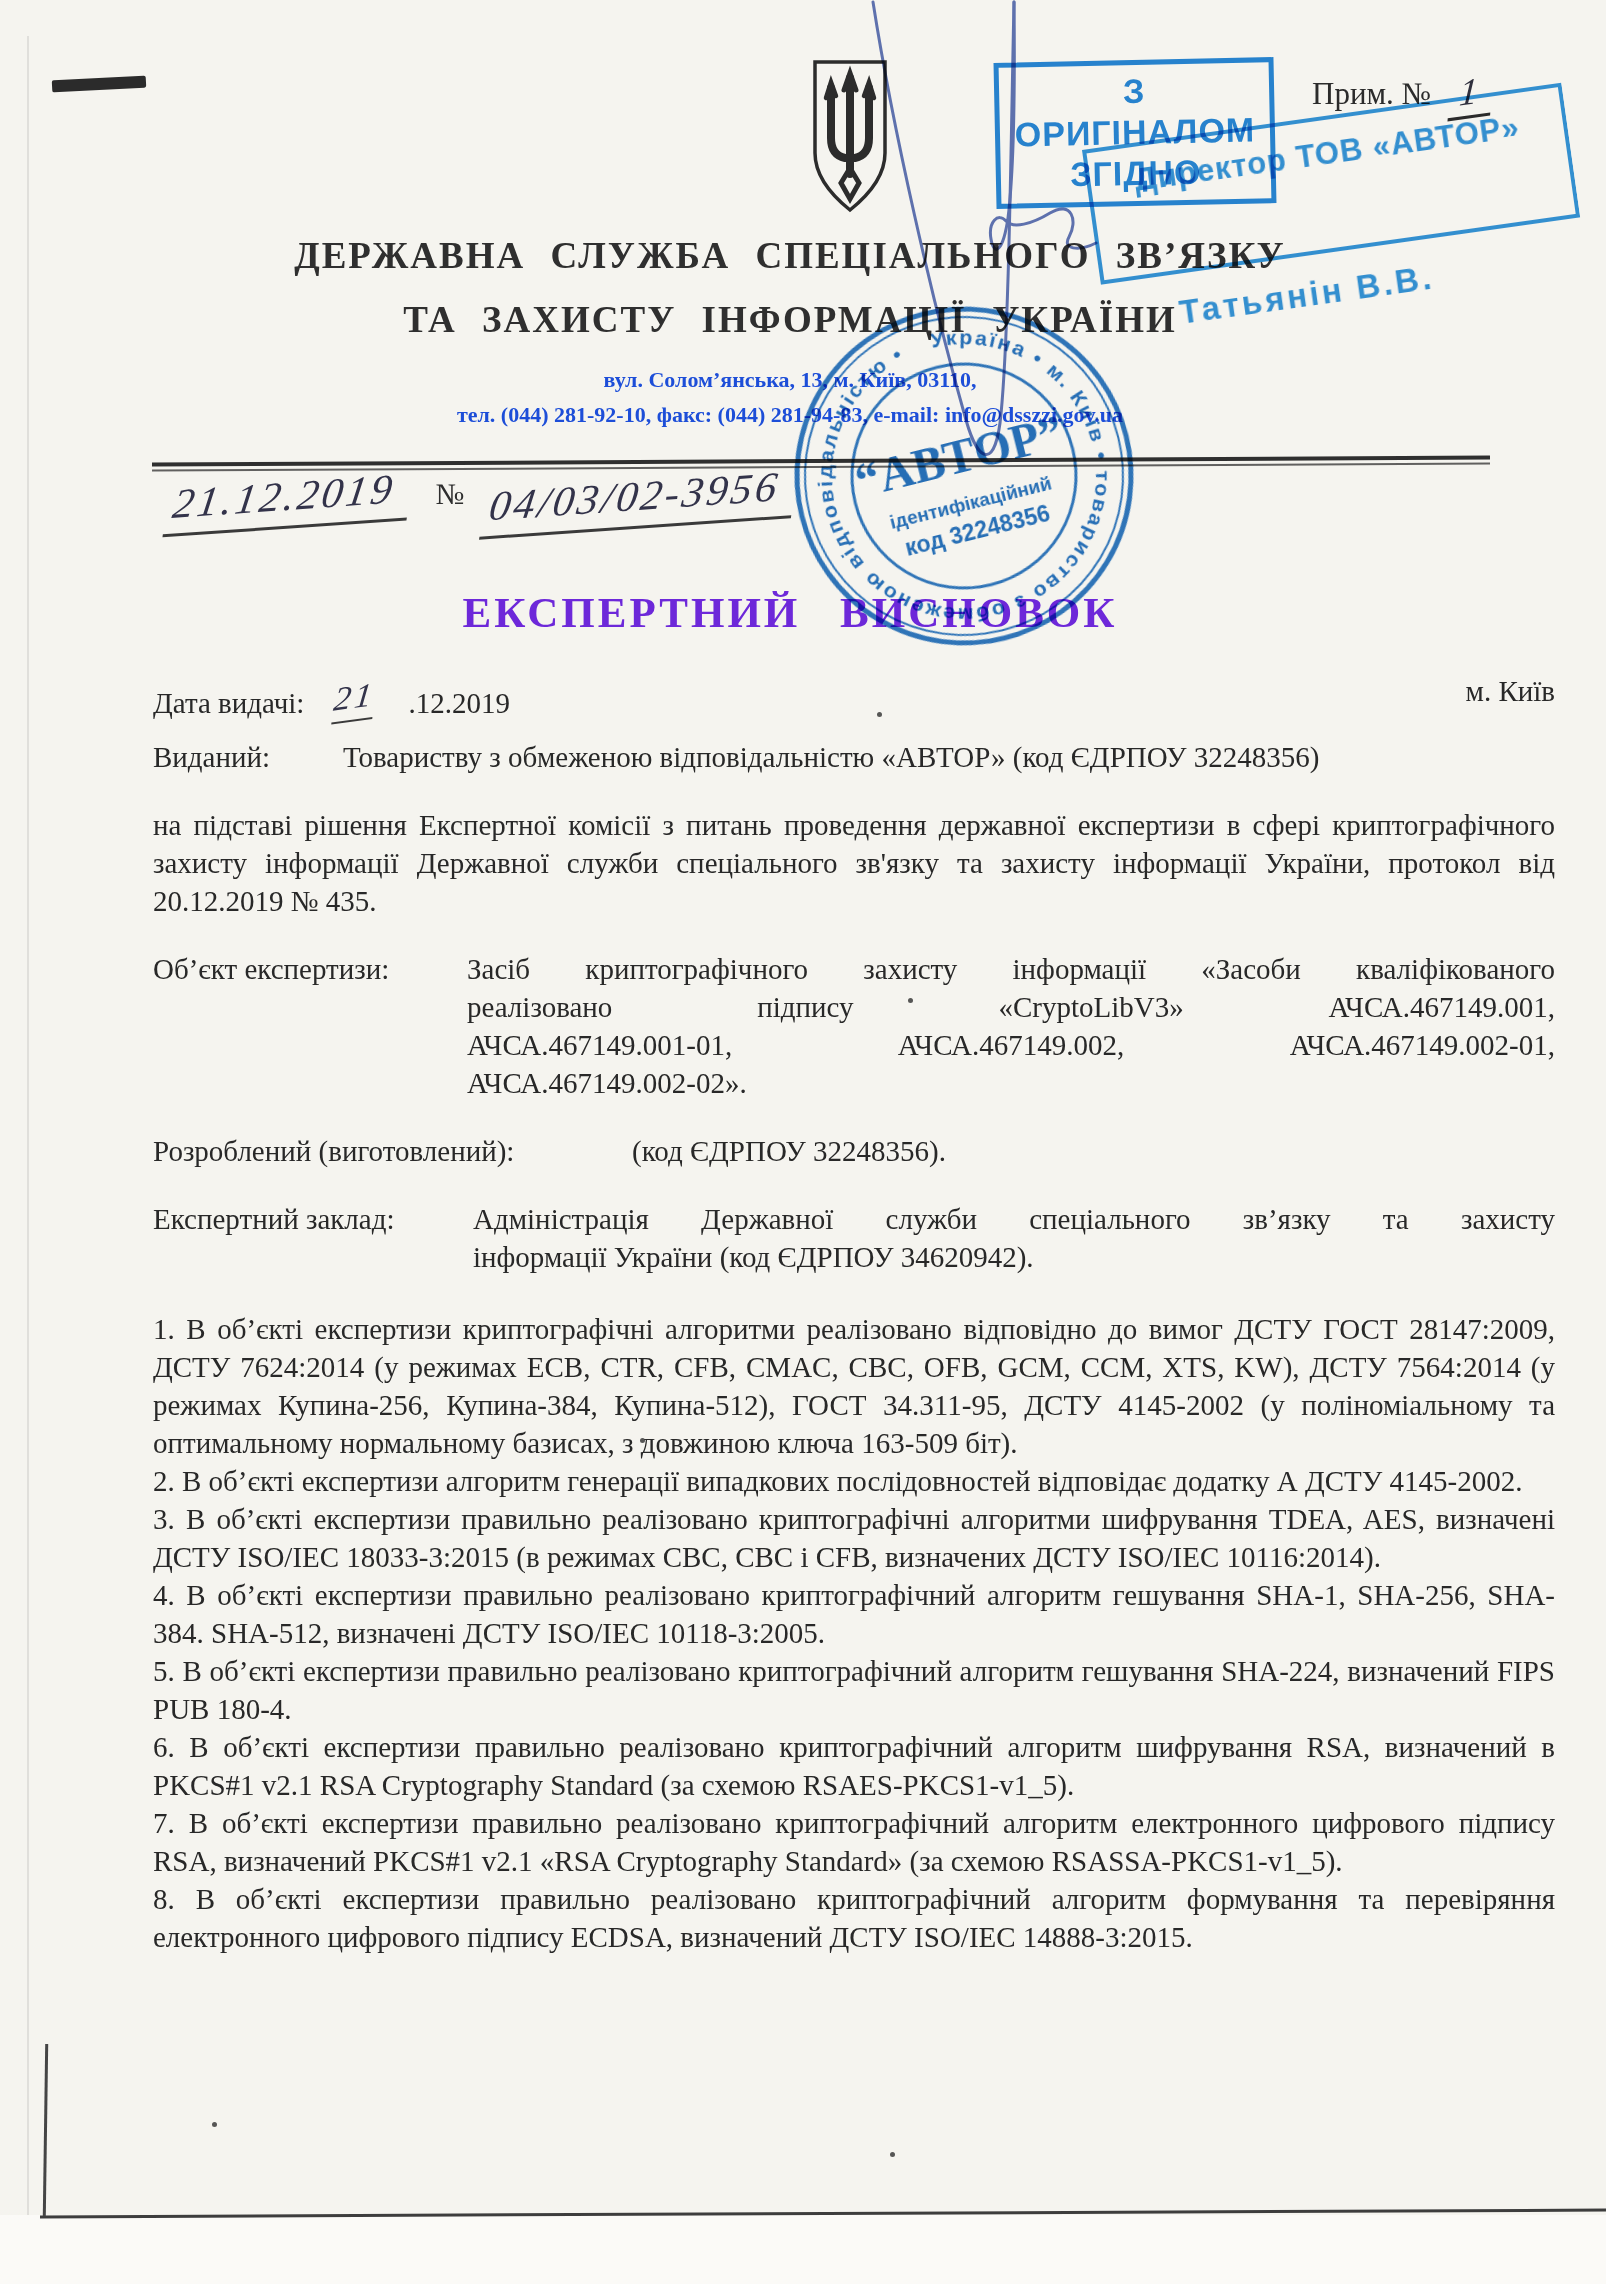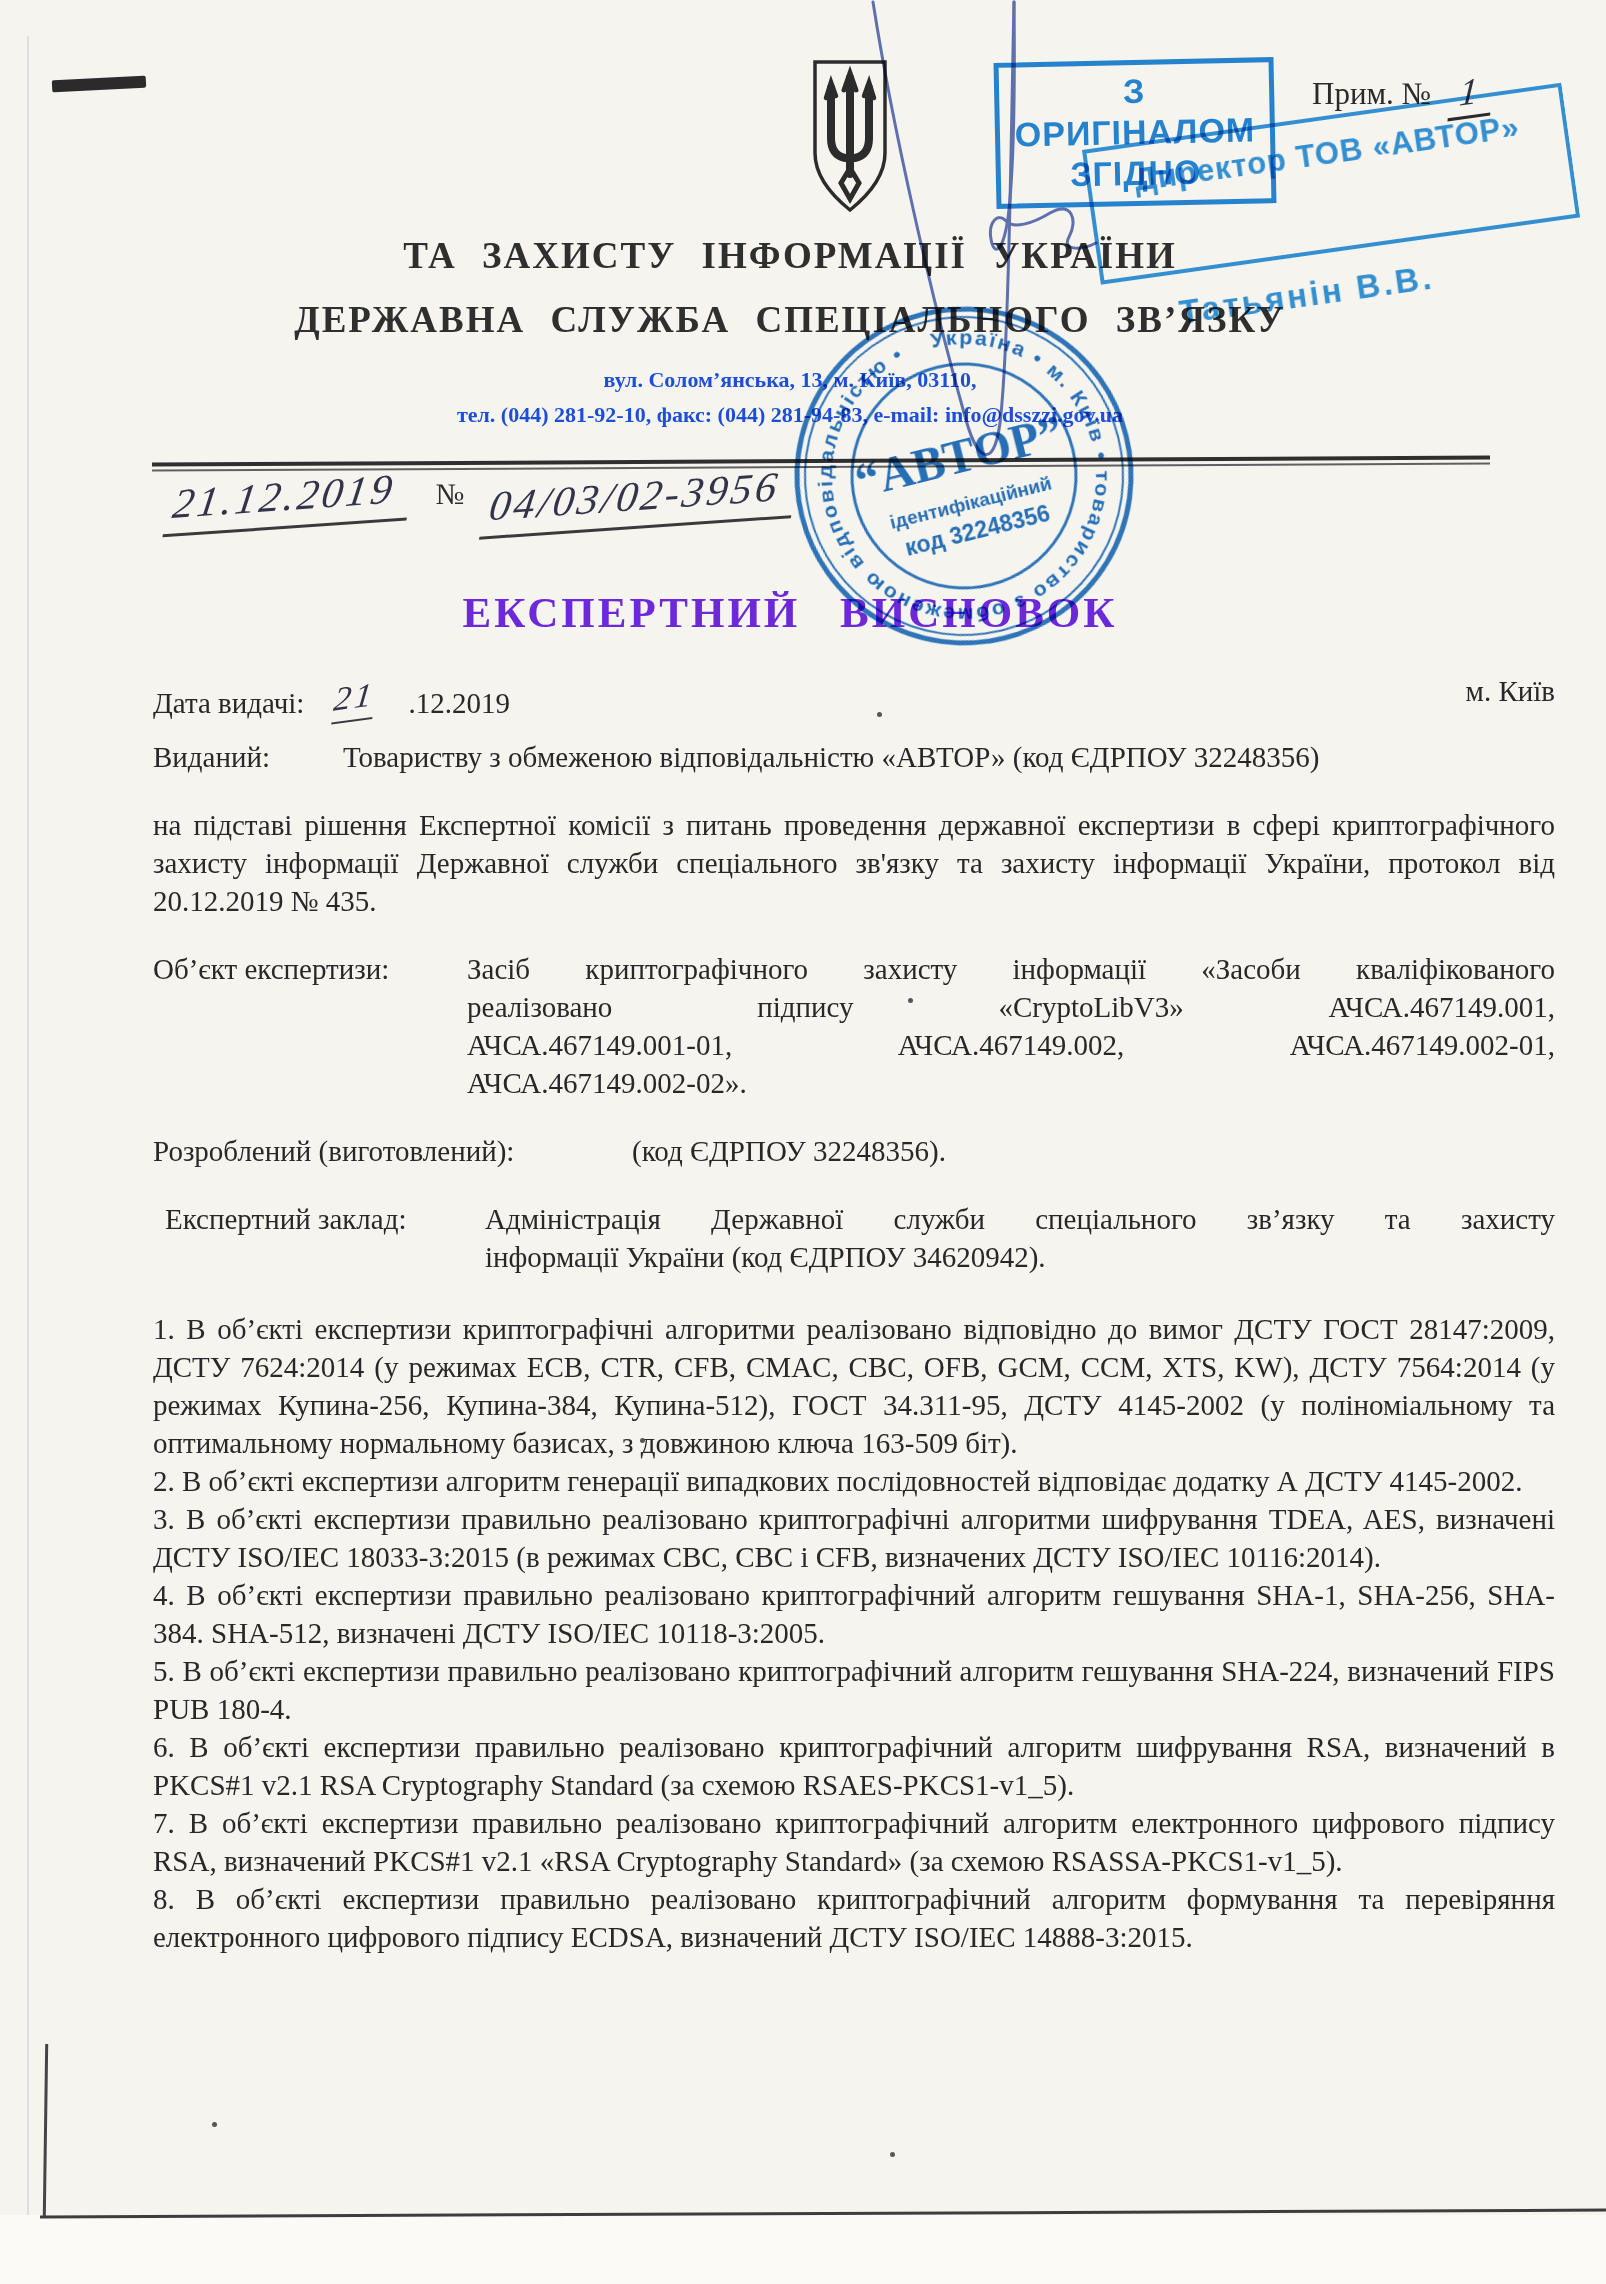--- a/index.html
+++ b/index.html
@@ -59,21 +59,21 @@
     border-bottom:2px solid #3a3a3a;line-height:34px;}
   .spacer{flex:1;}
   .city{position:relative;top:-12px;}
   .row-issued{margin-bottom:30px;}
   .lbl-issued{width:158px;flex-shrink:0;}
   .basis{margin:0 0 30px 0;}
   .hang{margin-bottom:30px;}
   .hang .lbl{flex-shrink:0;}
   .lbl-object{width:282px;}
   .lbl-dev{width:447px;}
-  .lbl-exp{width:288px;margin-left:12px;}
+  .lbl-exp{width:288px;}
   .col{flex:1;min-width:0;}
   .force-just{text-align:justify;text-align-last:justify;}
   .findings p{margin:0;}
 </style>
 </head>
 <body>
 
 <div class="page">
 
   <div class="abs left-edge"></div>
@@ -91,22 +91,22 @@
       <path d="M44 32 L50 15 L56 32" stroke-width="5"></path>
       <path d="M31 30 V80 Q31 97 45 100" stroke-width="8"></path>
       <path d="M26 40 L31 24 L36 38" stroke-width="4.5"></path>
       <path d="M69 30 V80 Q69 97 55 100" stroke-width="8"></path>
       <path d="M64 38 L69 24 L74 40" stroke-width="4.5"></path>
       <path d="M50 110 L59 125 L50 141 L41 125 Z" stroke-width="5"></path>
     </g>
   </svg>
 
   <div class="abs header-org">
+    <div>ДЕРЖАВНА СЛУЖБА СПЕЦІАЛЬНОГО ЗВ’ЯЗКУ</div>
     <div>ТА ЗАХИСТУ ІНФОРМАЦІЇ УКРАЇНИ</div>
-    <div>ДЕРЖАВНА СЛУЖБА СПЕЦІАЛЬНОГО ЗВ’ЯЗКУ</div>
   </div>
   <div class="abs address-block">
     <div>вул. Солом’янська, 13, м. Київ, 03110,</div>
     <div>тел. (044) 281-92-10, факс: (044) 281-94-83, e-mail: info@dsszzi.gov.ua</div>
   </div>
   <div class="abs rule"></div>
 
   <div class="abs ref-line">
     <span class="hand u-line">21.12.2019</span>
     <span class="ref-no">№</span>

